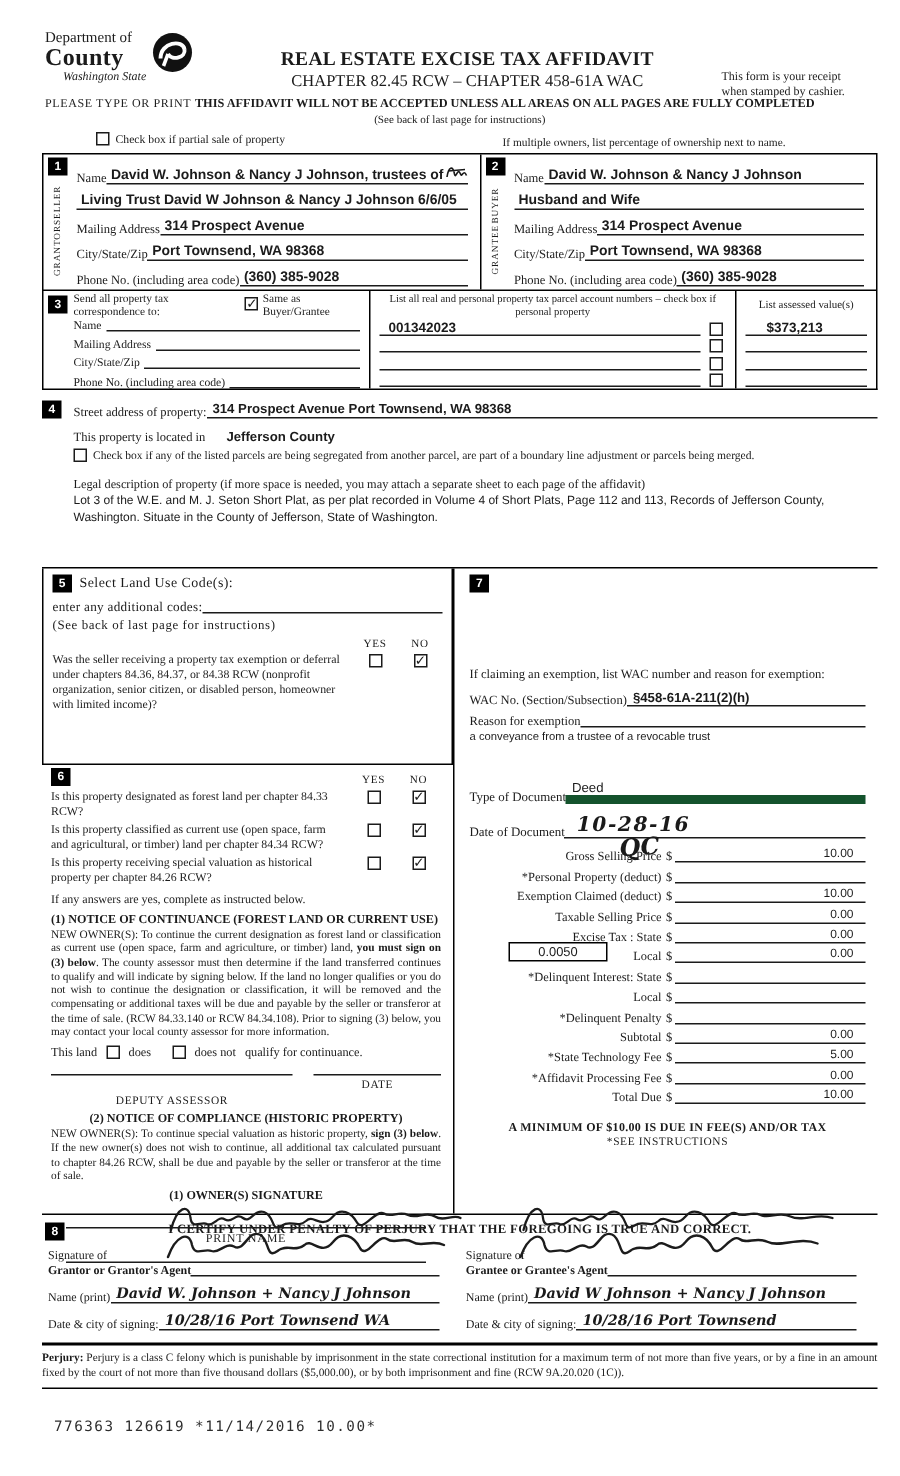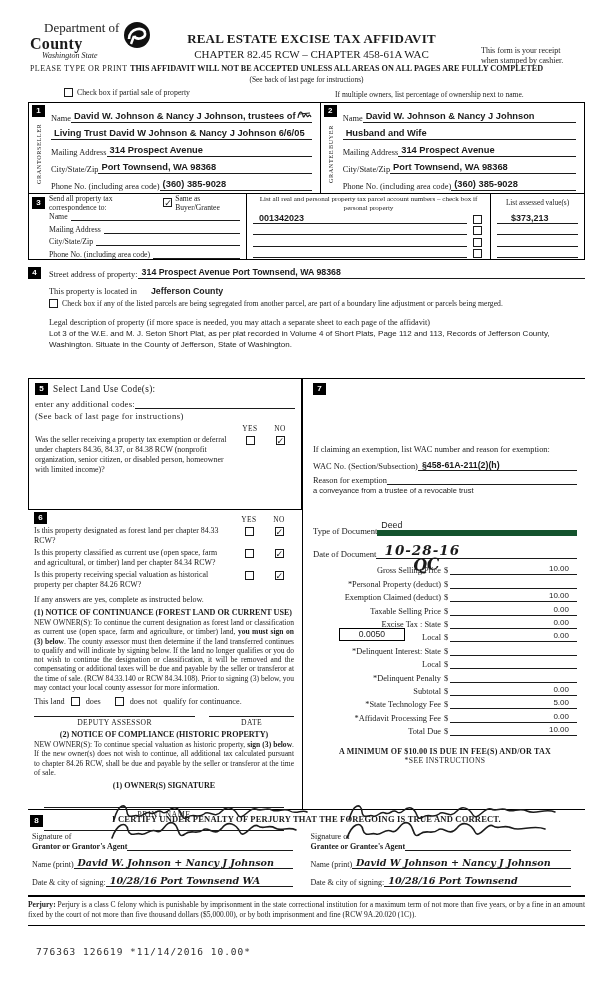--- a/index.html
+++ b/index.html
@@ -10,21 +10,21 @@
 
 .cb { display:inline-block; width:9px; height:9px; border:1px solid #1b1b1b; font-size:9px; line-height:8px; text-align:center; vertical-align:-1px; font-family:"DejaVu Sans", sans-serif; flex:none; }
 .fill { border-bottom:1px solid #1b1b1b; }
 .sans { font-family:"Liberation Sans", sans-serif; }
 .hand { font-family:"DejaVu Serif", serif; font-style:italic; color:#1a1a1a; }
 .numbox { width:13px; height:12px; background:#000; color:#fff; font-size:8px; font-weight:bold; text-align:center; line-height:12px; flex:none; font-family:"Liberation Sans", sans-serif; }
 
 
 .hdr { position:relative; height:98px; }
 .logo { position:absolute; left:2px; top:16px; display:flex; align-items:flex-start; }
-.logo-dept { font-size:13px; margin-left:14px; }
+.logo-dept { font-size:10px; }
 .logo-name { font-size:16px; font-weight:bold; letter-spacing:0.3px; line-height:15px; }
 .logo-state { font-size:8px; font-style:italic; margin-left:12px; }
 .hdr-title { position:absolute; left:120px; right:110px; top:27px; text-align:center; font-weight:bold; font-size:13px; letter-spacing:0.2px; }
 .hdr-sub { position:absolute; left:120px; right:110px; top:44px; text-align:center; font-size:11px; }
 .receipt { position:absolute; right:0; top:42px; width:104px; font-size:8px; line-height:10px; }
 .please { position:absolute; left:2px; top:60px; font-size:8px; letter-spacing:0.4px; }
 .warning { position:absolute; left:60px; right:0; top:60px; text-align:center; font-weight:bold; font-size:8.2px; }
 .seeback { position:absolute; left:0; right:0; top:71px; text-align:center; font-size:7.4px; }
 .partial { position:absolute; left:36px; top:84px; font-size:7.8px; display:flex; align-items:center; gap:4px; }
 .multiple { position:absolute; left:307px; top:86px; font-size:7.6px; }
@@ -71,21 +71,21 @@
 .ynhdr { display:flex; justify-content:flex-end; font-size:7.4px; letter-spacing:0.5px; margin-top:3px; }
 .ynhdr span { width:30px; text-align:center; }
 .qrow { display:flex; font-size:7.9px; line-height:10px; margin-top:2px; }
 .qtext { flex:1; padding-right:4px; }
 .qboxes { width:60px; display:flex; justify-content:space-around; padding-top:1px; }
 .s6 { padding:2px 8px 0 6px; }
 .notice-title { font-weight:bold; font-size:8.1px; margin-top:4px; }
 .notice-body { font-size:7.55px; line-height:9.25px; text-align:justify; margin-top:1px; }
 .thisland { display:flex; gap:6px; align-items:center; font-size:8.2px; margin-top:5px; }
 .dep-row { display:flex; margin-top:10px; gap:14px; }
-.dep-l { flex:1.9; border-top:1px solid #1b1b1b; text-align:center; font-size:7.6px; letter-spacing:0.4px; padding-top:1px; }
+.dep-l { flex:1.9; border-top:1px solid #1b1b1b; text-align:center; font-size:7.6px; letter-spacing:0.4px; padding-top:12px; }
 .dep-r { flex:1; border-top:1px solid #1b1b1b; text-align:center; font-size:7.6px; letter-spacing:0.4px; padding-top:1px; }
 .center { text-align:center; }
 .printname { margin:0 10px; border-top:1px solid #1b1b1b; text-align:center; font-size:8px; letter-spacing:0.5px; padding-top:2px; }
 .bline { margin:0 10px; border-bottom:1px solid #1b1b1b; height:12px; }
 
 
 .s7hdr { display:flex; gap:6px; font-size:8.3px; line-height:11px; }
 .exnote { font-size:8.4px; margin-top:50px; }
 .wacrow { display:flex; align-items:flex-end; font-size:8.4px; height:15px; margin-top:2px; }
 .wacrow .fval { flex:1; border-bottom:1px solid #1b1b1b; font-family:"Liberation Sans", sans-serif; font-weight:bold; font-size:8.8px; padding-left:4px; }

